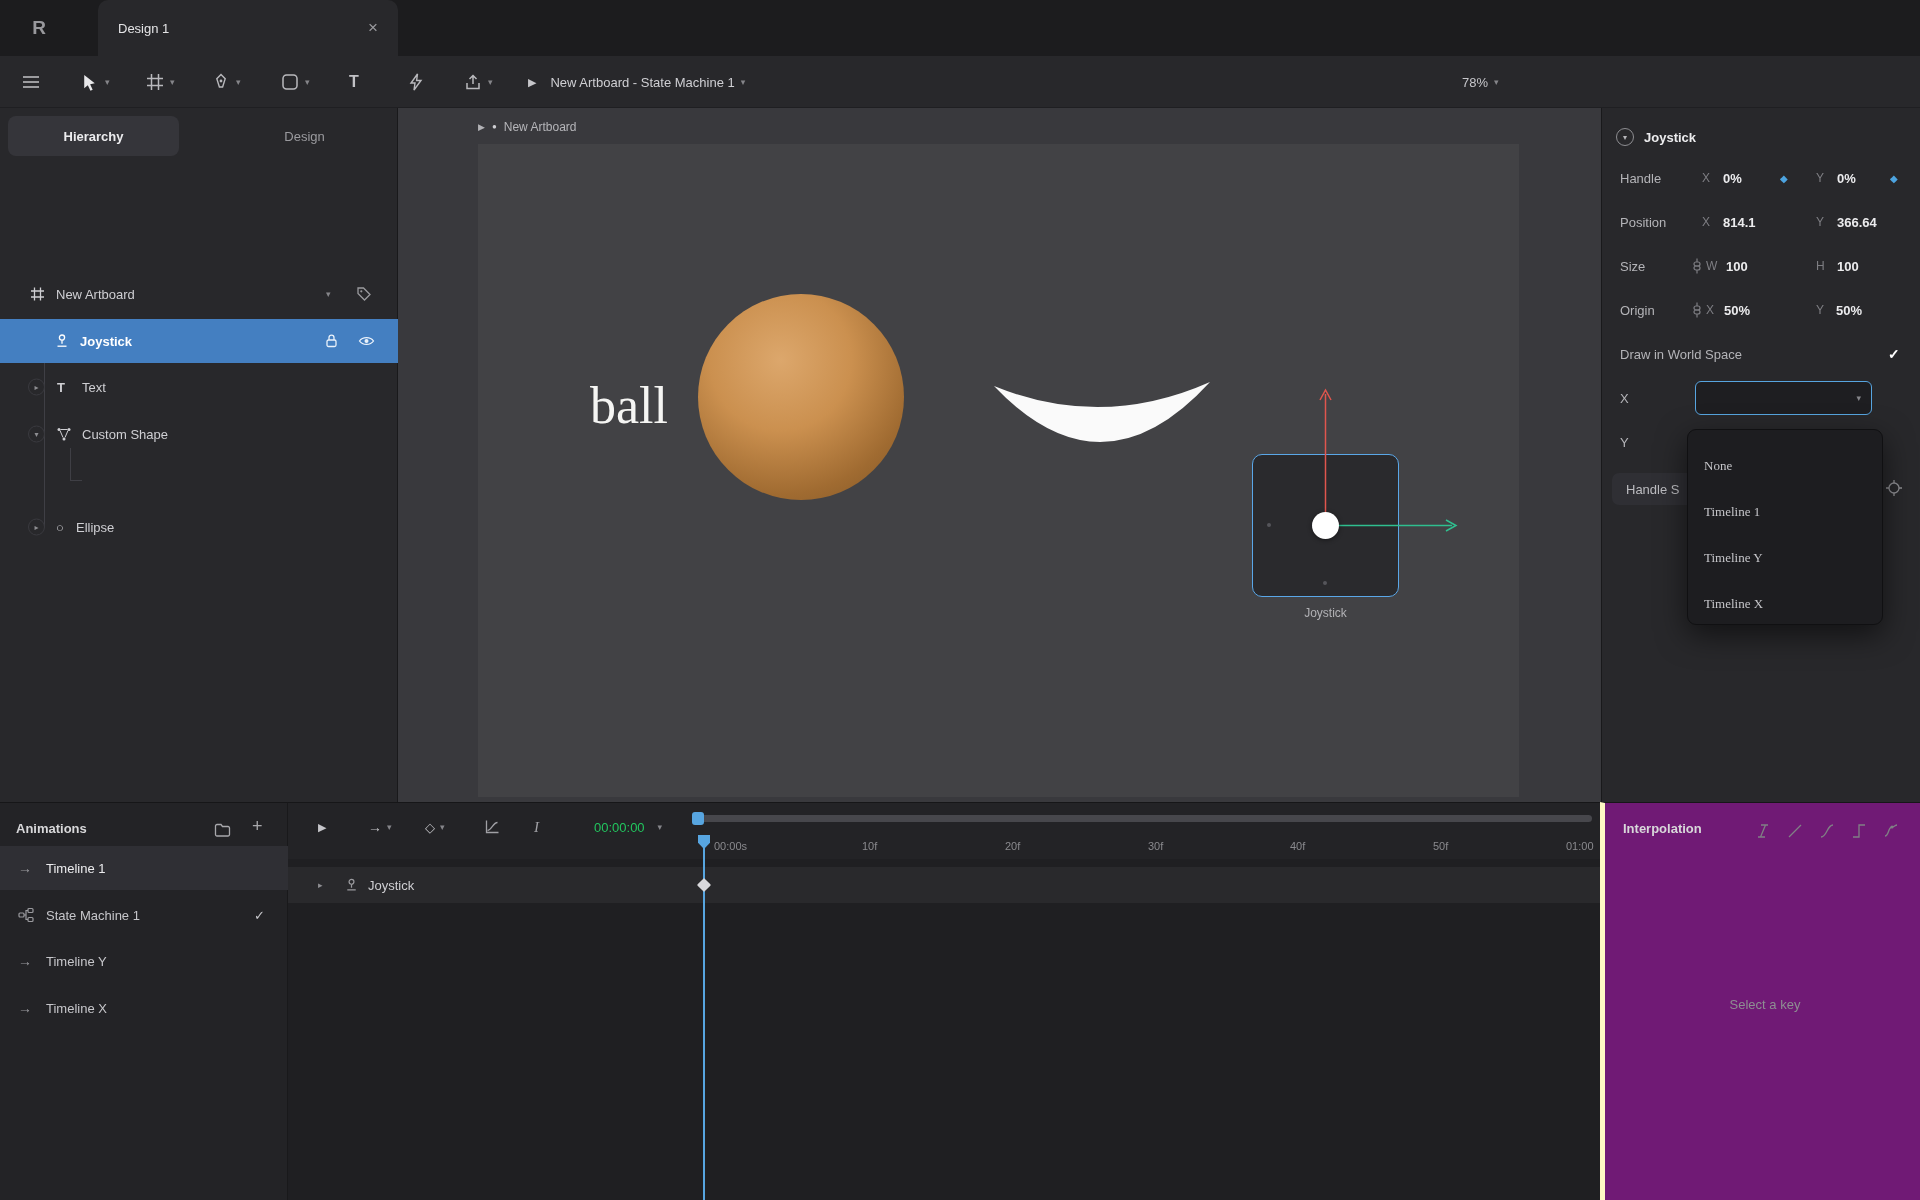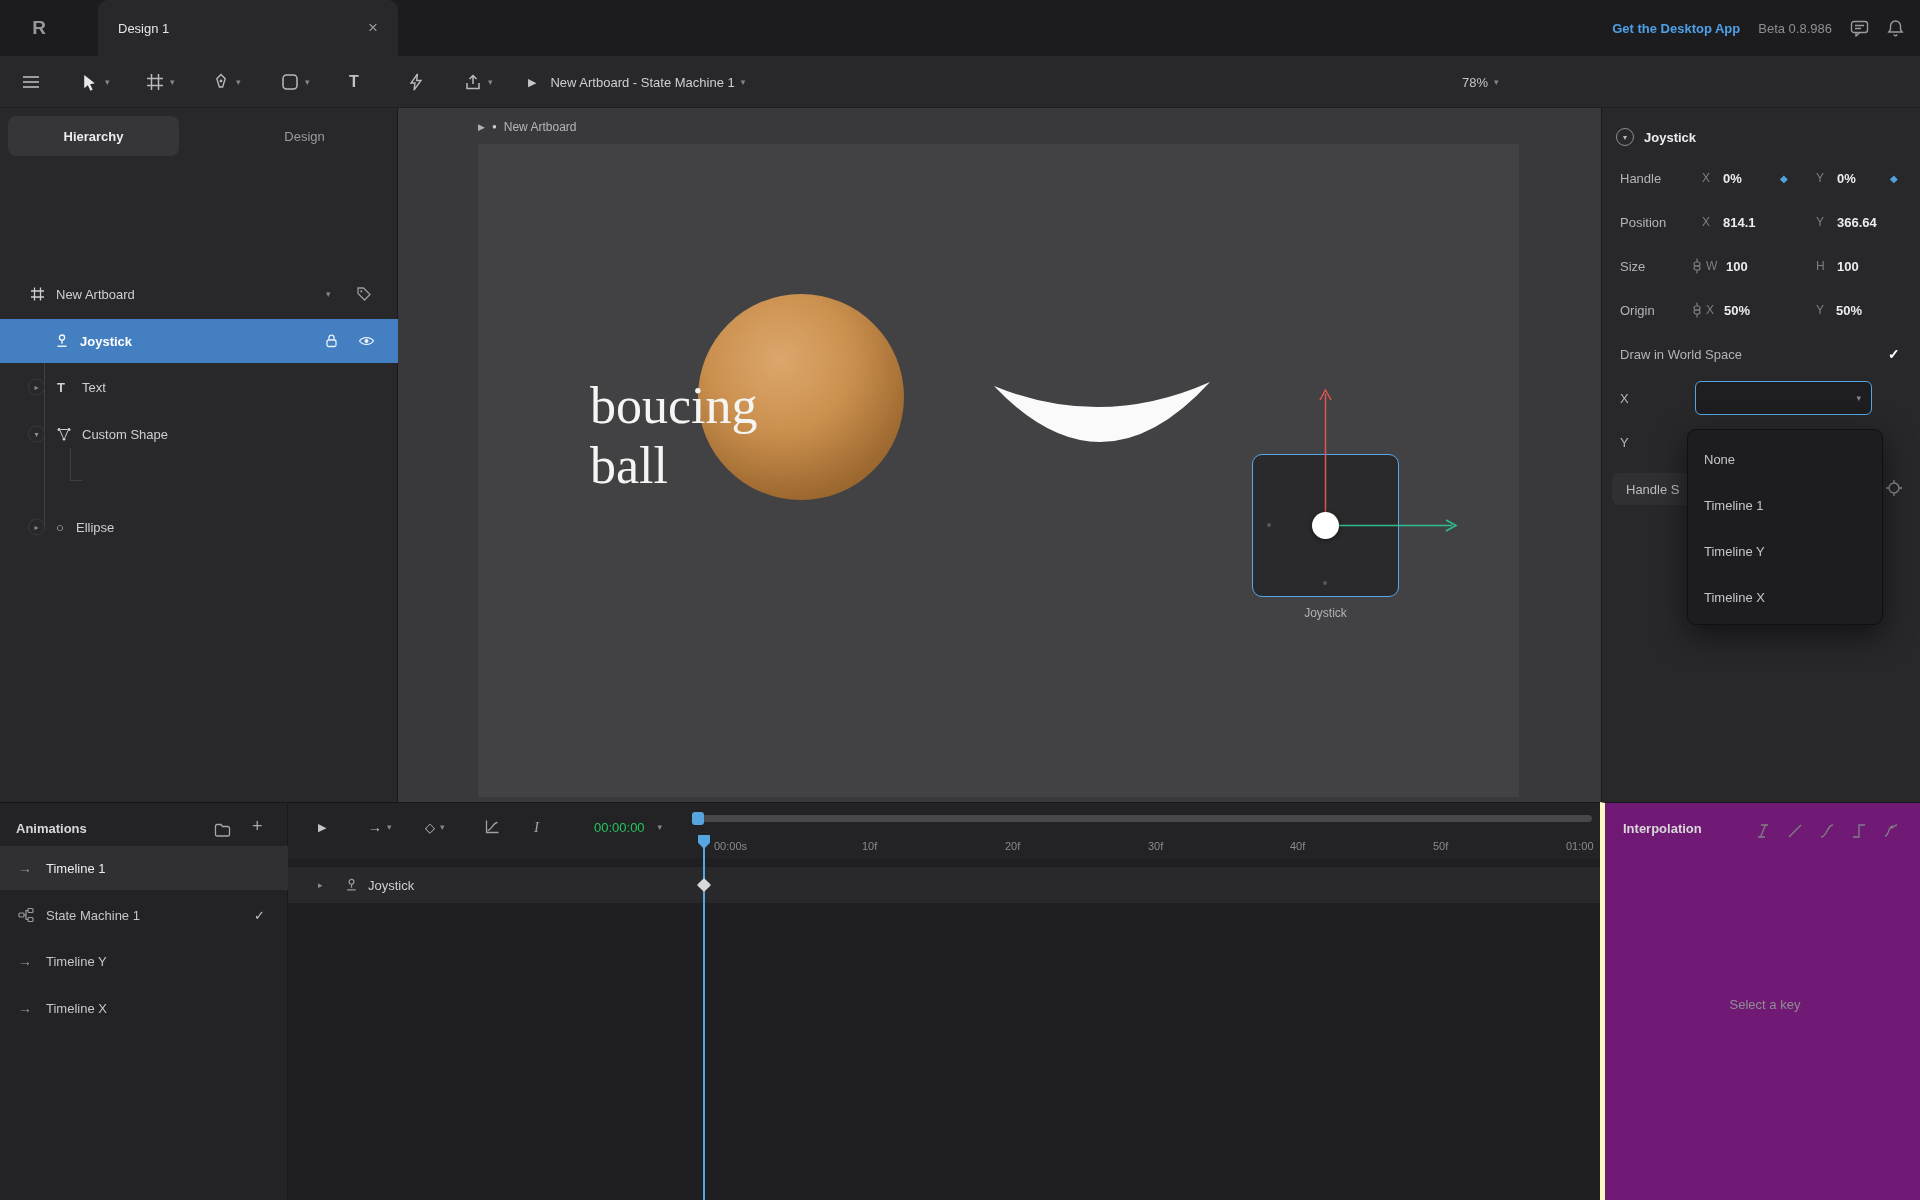--- a/index.html
+++ b/index.html
@@ -77,21 +77,21 @@
 .rl{position:absolute;left:18px;top:50%;transform:translateY(-50%);font-size:13px;color:#b4b4b8;}
 .ik{position:absolute;top:50%;transform:translateY(-50%);font-size:12px;color:#7e7e83;}
 .iv{position:absolute;top:50%;transform:translateY(-50%);font-size:13px;color:#ececee;font-weight:600;}
 .idia{position:absolute;top:50%;transform:translateY(-50%);font-size:10px;color:#4da4e0;}
 .ilink{position:absolute;left:90px;top:50%;transform:translateY(-50%);}
 .icheck{position:absolute;left:286px;top:50%;transform:translateY(-50%);color:#fff;font-size:14px;font-weight:700;}
 .xfield{position:absolute;left:93px;top:273px;width:177px;height:34px;background:#1e1e21;border:1.5px solid #57a5e0;border-radius:6px;}
 .xfield .chev{position:absolute;right:10px;top:50%;transform:translateY(-50%);}
 .hs-pill{position:absolute;left:10px;top:365px;width:130px;height:32px;background:#2f2f34;border-radius:7px;display:flex;align-items:center;padding-left:14px;font-size:13px;color:#bcbcc0;}
 .hs-target{position:absolute;left:283px;top:371px;}
-.dropdown{position:absolute;left:85px;top:321px;width:196px;height:196px;background:#1d1d20;border:1px solid #101012;border-radius:9px;box-shadow:0 10px 30px rgba(0,0,0,.55);z-index:60;padding-top:6px;}
+.dropdown{position:absolute;left:85px;top:321px;width:196px;height:196px;background:#1d1d20;border:1px solid #101012;border-radius:9px;box-shadow:0 10px 30px rgba(0,0,0,.55);z-index:60;padding-top:13px;font-family:Liberation Serif, serif;}
 .dd-item{height:46px;display:flex;align-items:center;padding-left:16px;font-size:13px;color:#c6c6ca;}
 
 
 .anim-panel{position:absolute;left:0;top:802px;width:288px;height:398px;background:#232326;border-top:1px solid #161618;border-right:1px solid #19191b;}
 .anim-title{position:absolute;left:16px;top:18px;font-size:13px;font-weight:700;color:#d8d8da;}
 .anim-folder{position:absolute;left:214px;top:20px;}
 .anim-plus{position:absolute;left:252px;top:13px;font-size:18px;color:#a8a8ac;}
 .arow{position:absolute;left:0;width:288px;height:44px;}
 .arow.selected{background:#2f2f34;}
 .aicon{position:absolute;left:18px;top:50%;transform:translateY(-50%);color:#9a9a9e;font-size:14px;display:flex;}
@@ -127,37 +127,20 @@
 <div id="app">
 
   <div class="topbar">
     <div class="logo-btn">
       <span class="logo-glyph">R</span>
     </div>
     <div class="doc-tab">
       <span class="doc-tab-title">Design 1</span>
       <span class="doc-tab-close">×</span>
     </div>
-    <div class="topbar-right">
-      <a class="desktop-link">Get the Desktop App</a>
-      <span class="beta">Beta 0.8.986</span>
-      <span class="tb-iconbtn">
-        <svg width="19" height="17" viewBox="0 0 19 17">
-            <rect x="1.5" y="1.5" width="16" height="11" rx="2.5" fill="none" stroke="#9a9a9e" stroke-width="1.4"></rect>
-            <path d="M5 5.5 h9 M5 8.5 h6" stroke="#9a9a9e" stroke-width="1.4"></path>
-            <path d="M6 13 v3 l3.5-3" fill="none" stroke="#9a9a9e" stroke-width="1.4"></path>
-          </svg>
-      </span>
-      <span class="tb-iconbtn">
-        <svg width="17" height="18" viewBox="0 0 17 18">
-            <path d="M8.5 2 a5 5 0 0 1 5 5 v3.5 l1.7 2.5 H1.8 l1.7-2.5 V7 a5 5 0 0 1 5-5 Z" fill="none" stroke="#9a9a9e" stroke-width="1.4"></path>
-            <path d="M6.8 15.5 a1.8 1.8 0 0 0 3.4 0" fill="none" stroke="#9a9a9e" stroke-width="1.4"></path>
-          </svg>
-      </span>
-    </div>
   </div>
 
   <div class="toolbar">
     <div class="tool" style="left:22px">
       <svg width="18" height="14" viewBox="0 0 18 14">
           <path d="M1 2 h16 M1 7 h16 M1 12 h16" stroke="#c2c2c6" stroke-width="1.6"></path>
         </svg>
     </div>
     <div class="tool" style="left:80px">
       <span>
@@ -312,21 +295,20 @@
 
   <div class="canvas">
     <div class="artboard-head">
       <span class="ah-play">▶</span>
       <span class="ah-dot">●</span>
       <span class="ah-title">New Artboard</span>
     </div>
     <div class="artboard">
       <div class="sphere"></div>
       <div class="ball-text">
-        <div>boucing</div>
         <div>ball</div>
       </div>
       <svg class="crescent" width="220" height="80" viewBox="0 0 220 80">
           <path d="M2,14 Q110,58 218,10 Q110,128 2,14 Z" fill="#fafafa"></path>
         </svg>
 
       <div class="jwidget">
         <div class="jbox"></div>
         <svg class="jarrows" width="240" height="230" viewBox="0 0 240 230">
           <path d="M85.5 143.5 V12" stroke="#e0564e" stroke-width="1.5"></path>

